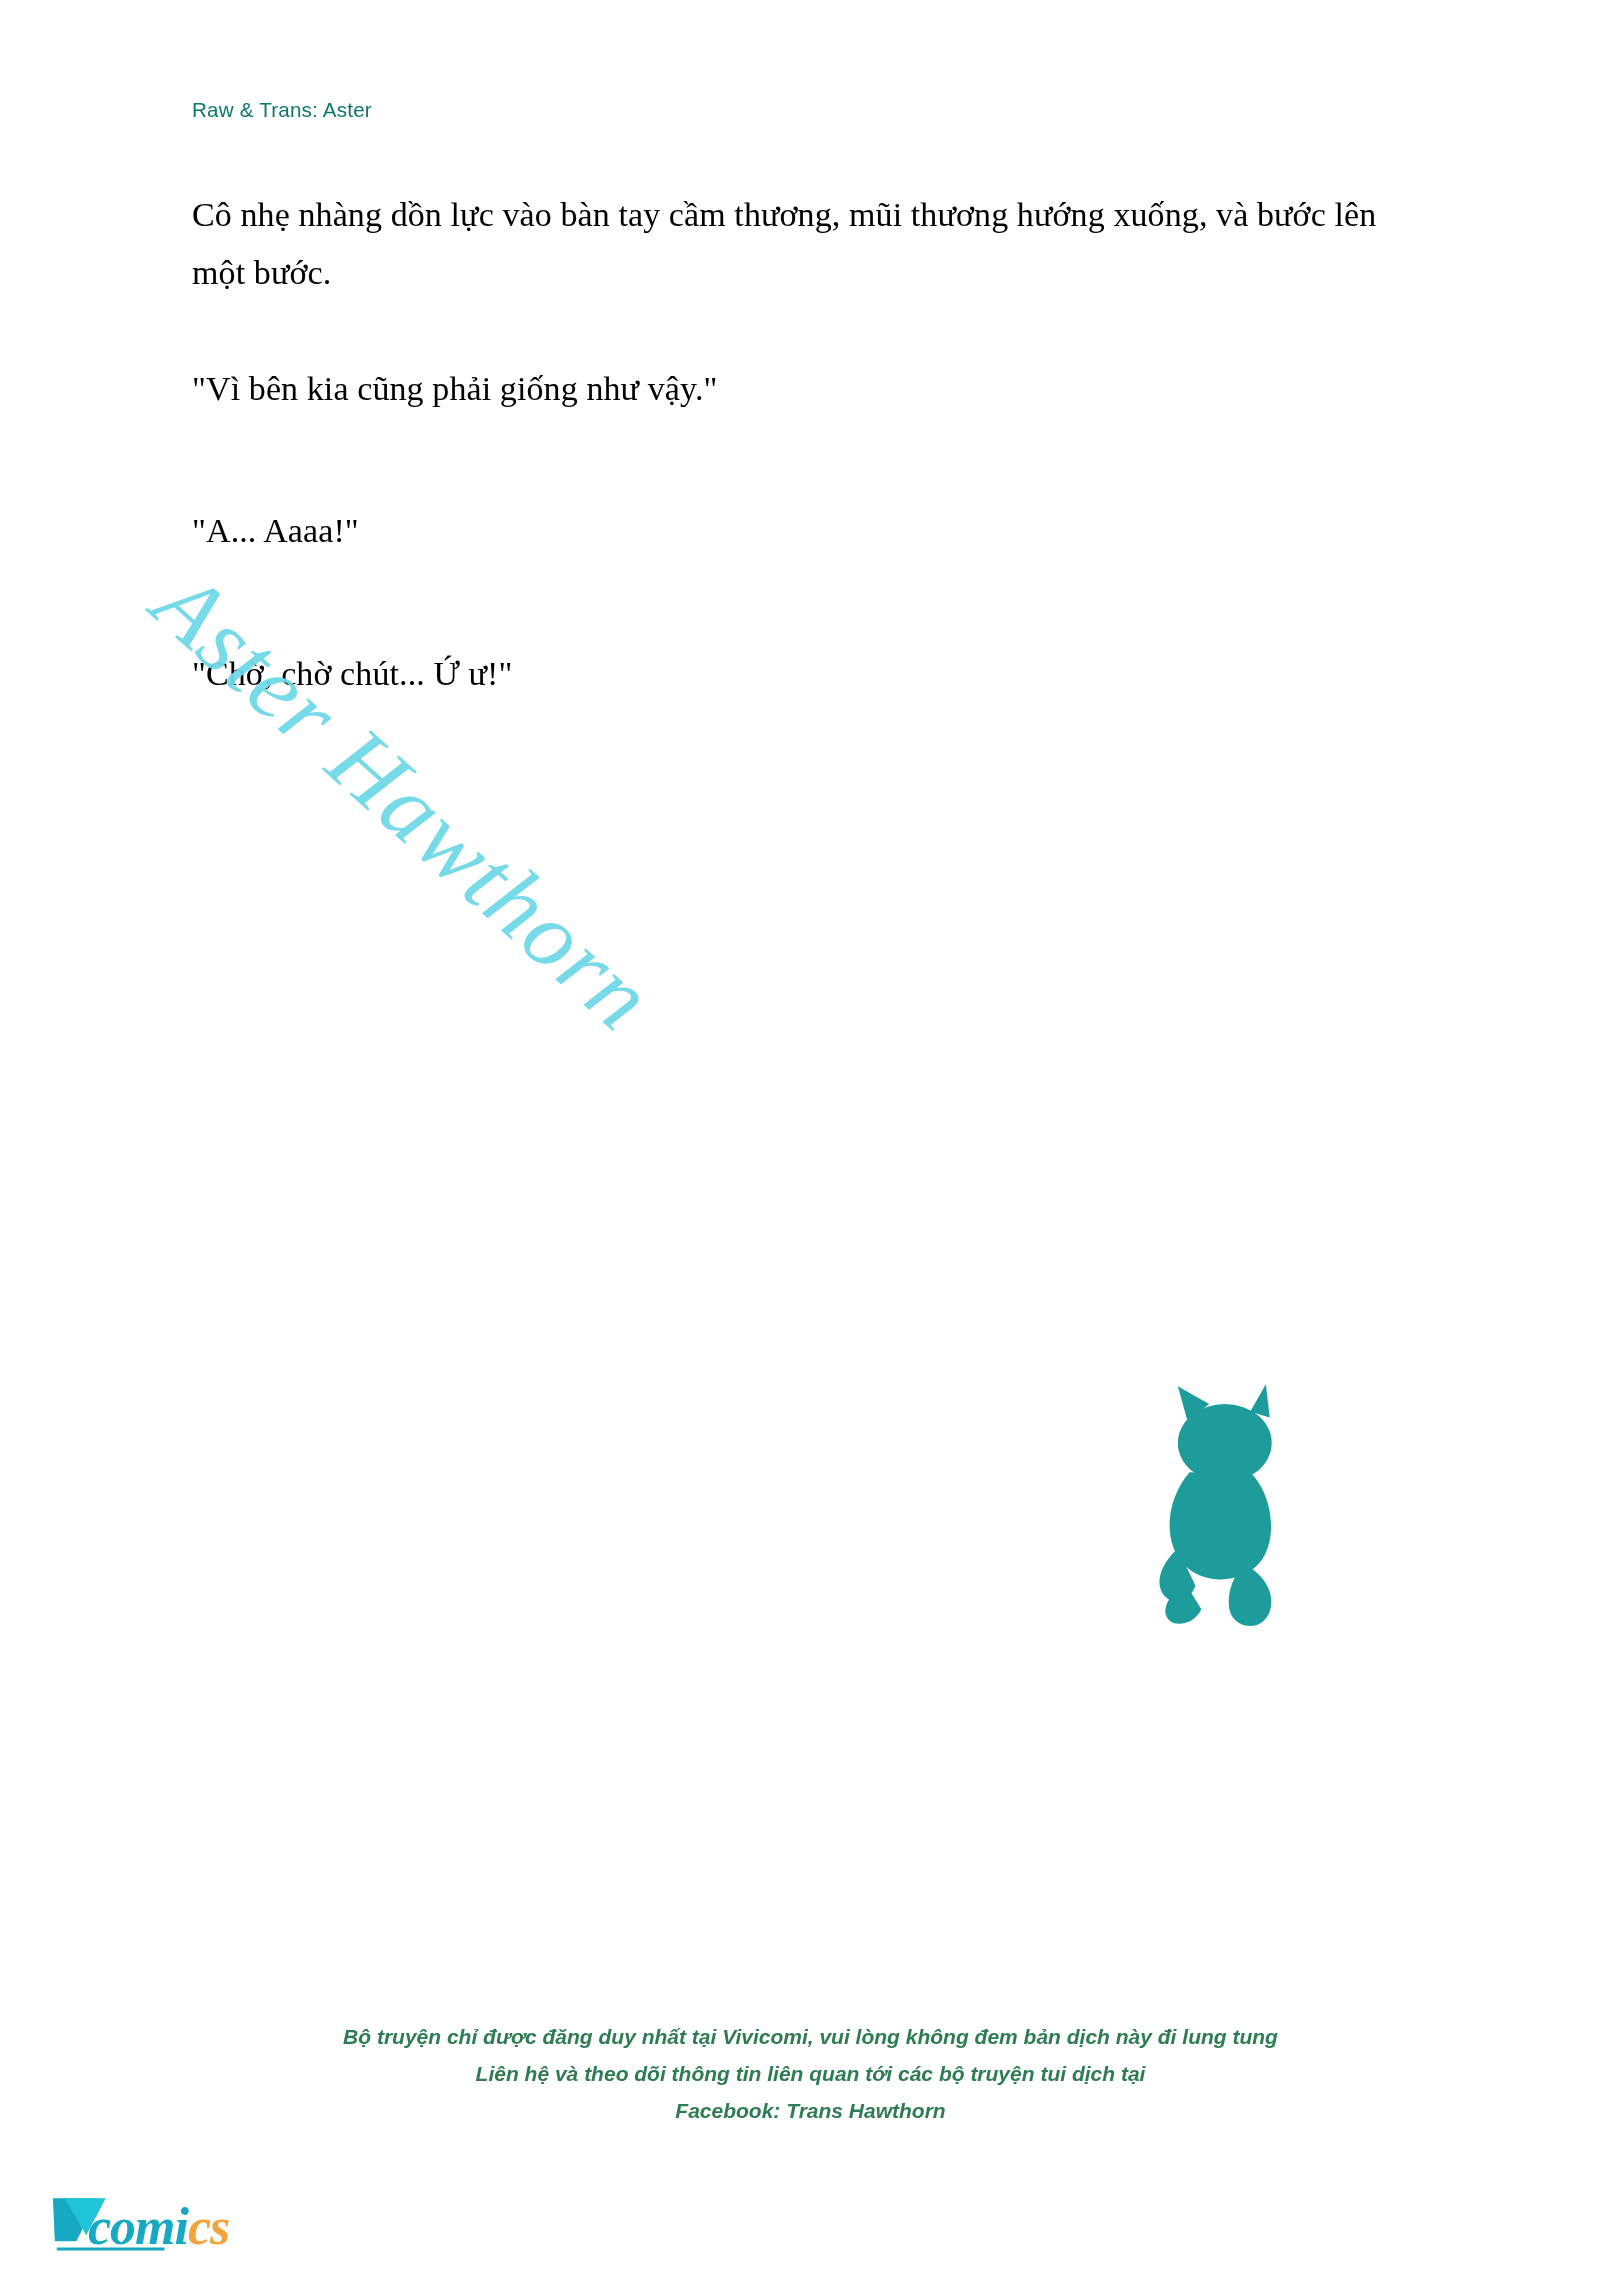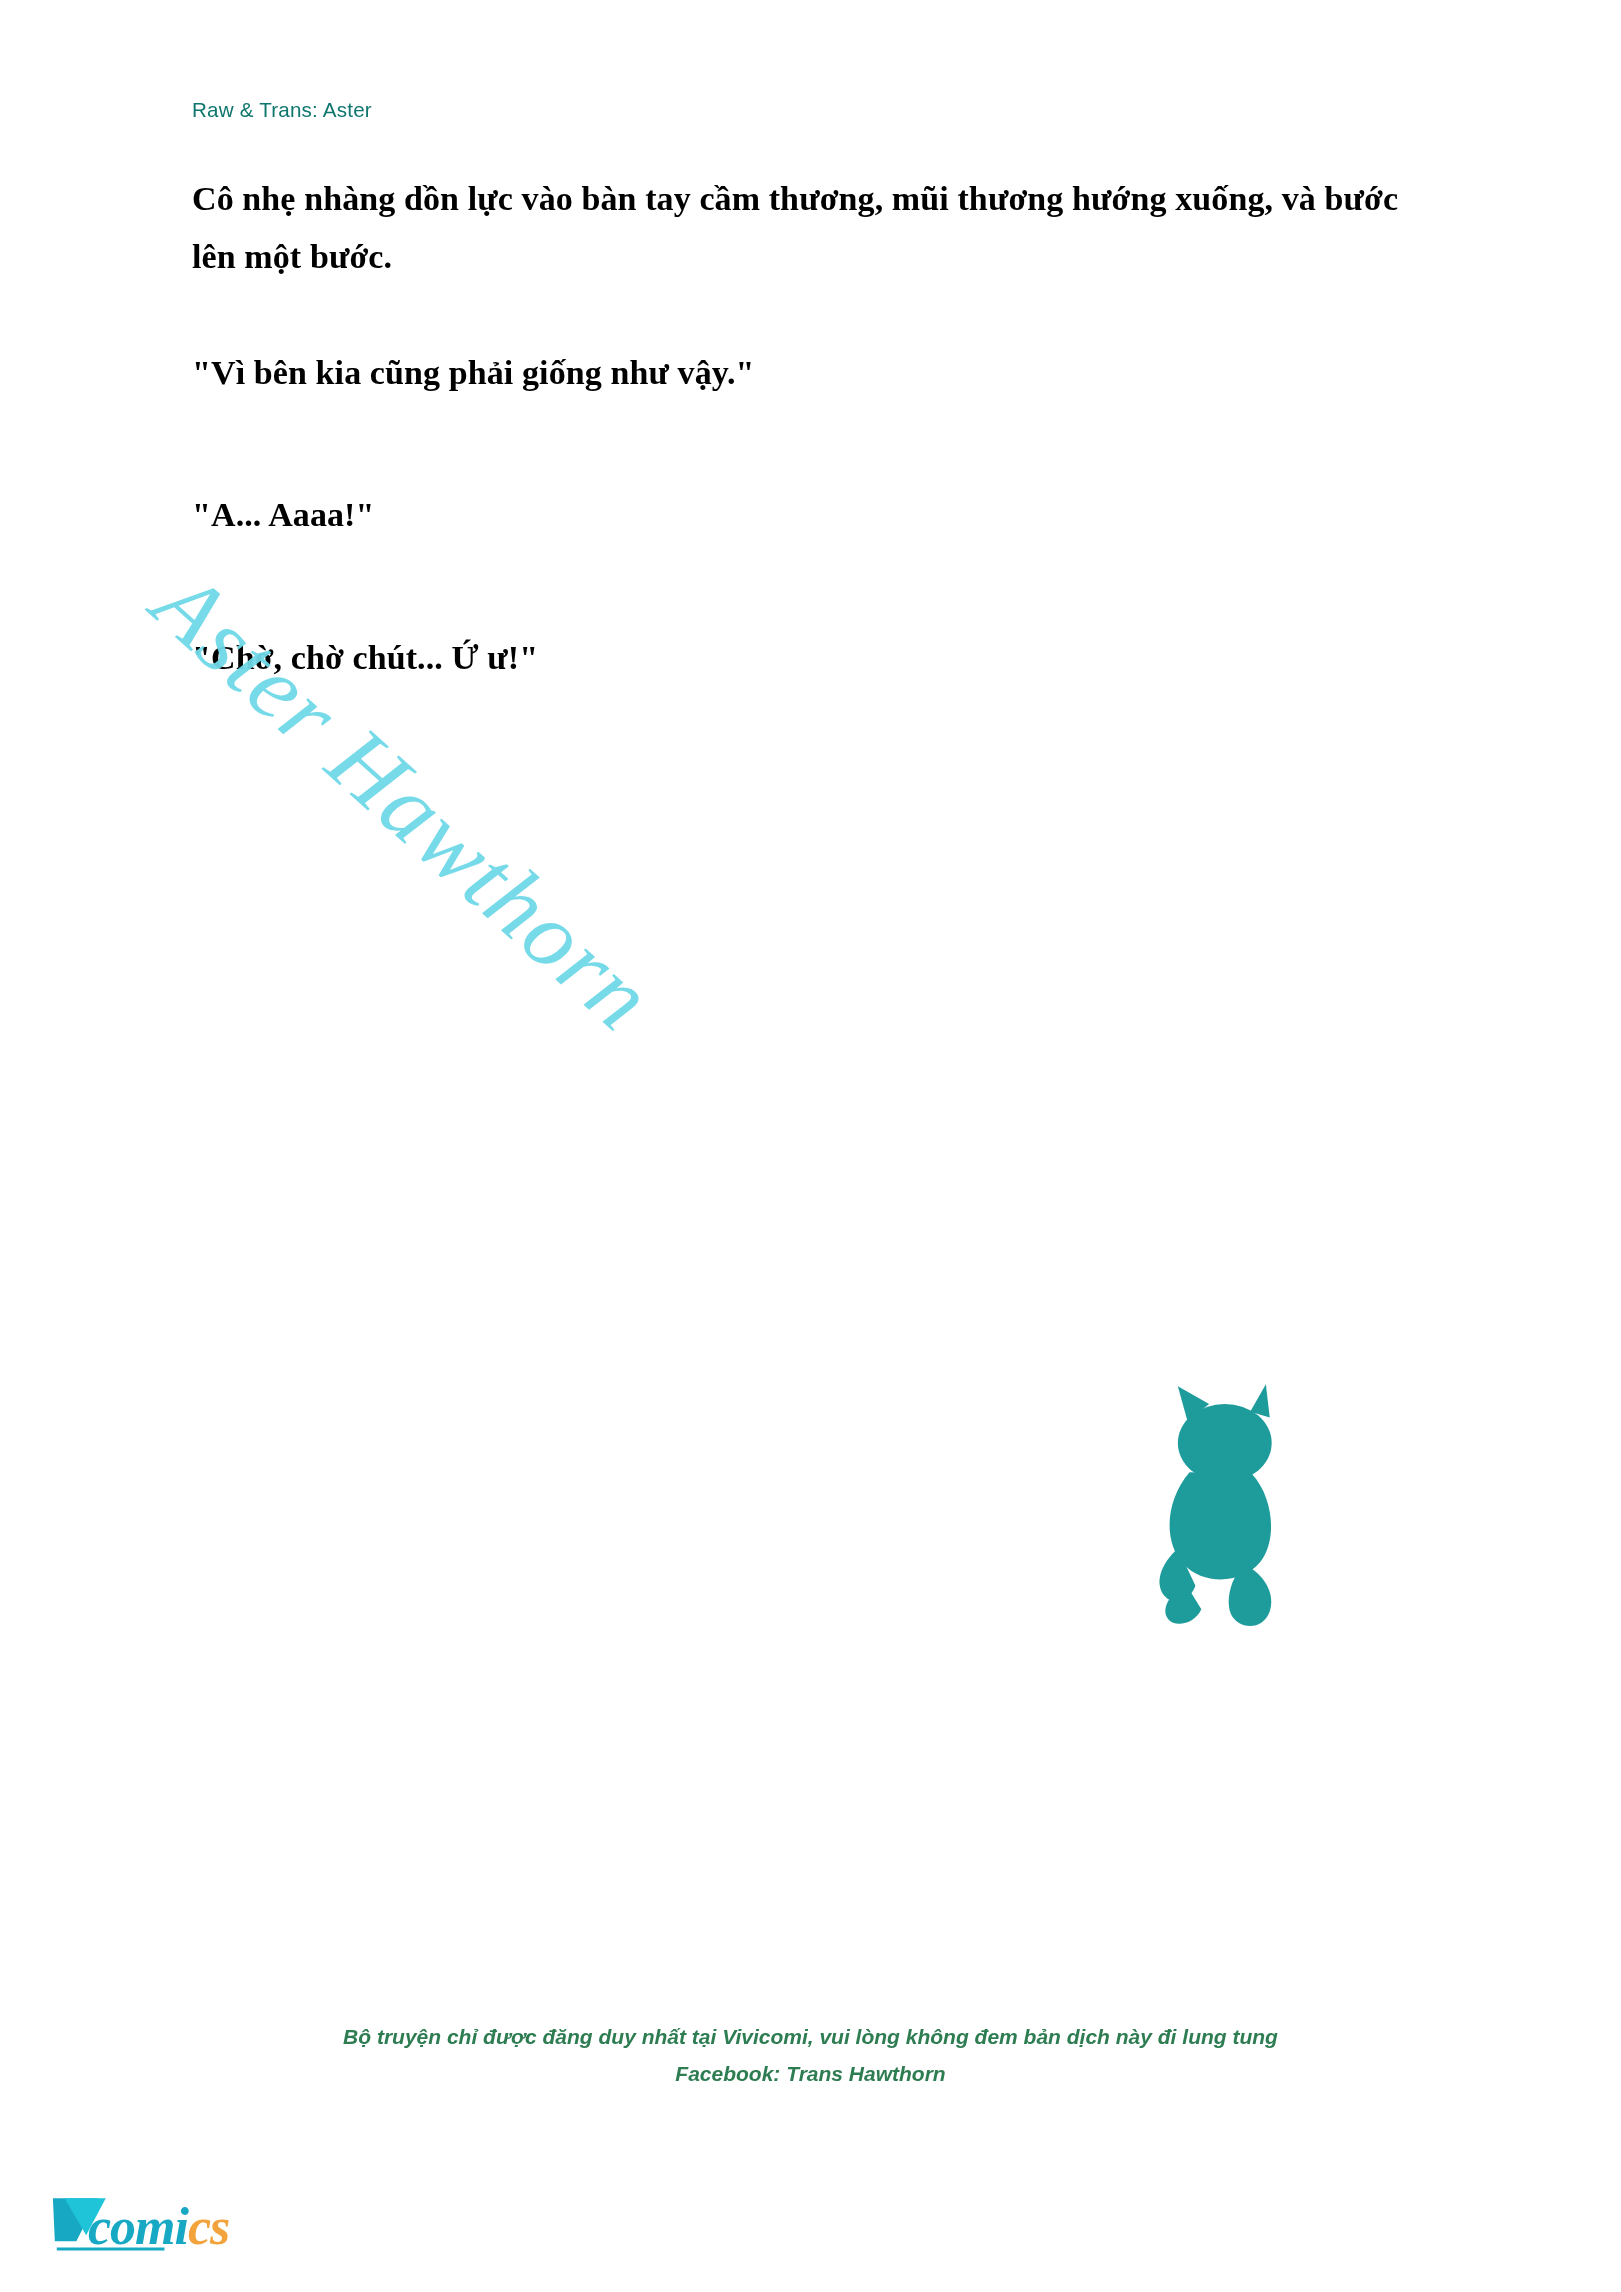--- a/index.html
+++ b/index.html
@@ -29,23 +29,22 @@
     font-family: "Liberation Sans", sans-serif;
     font-size: 20.6px;
     color: #0f766e;
     letter-spacing: 0.2px;
   }
 
   
   .content {
     position: absolute;
     left: 192px;
-    top: 170px;
+    top: 186px;
     width: 1245px;
-    font-weight: bold;
   }
   .para {
     font-family: "Liberation Serif", serif;
     font-size: 34px;
     line-height: 1.72;
     color: #000000;
     margin: 0 0 57px 0;
     letter-spacing: 0.1px;
   }
   .para.italic {
@@ -150,20 +149,21 @@
 
       <path d="M52 170 C34 186 28 206 38 218 C48 230 64 224 70 208 Z"></path>
 
       <path d="M120 186 C140 196 152 216 146 234 C140 252 118 254 108 240 C100 228 104 202 120 186 Z"></path>
       <path d="M60 206 C44 216 34 232 42 242 C50 252 70 246 76 232 Z"></path>
     </g>
   </svg>
 
   <div class="footer">
     <div>Bộ truyện chỉ được đăng duy nhất tại Vivicomi, vui lòng không đem bản dịch này đi lung tung</div>
+    <div>Liên hệ và theo dõi thông tin liên quan tới các bộ truyện tui dịch tại</div>
     <div>Facebook: Trans Hawthorn</div>
   </div>
 
   <svg class="logo" viewBox="0 0 240 72">
     <path d="M6 6 L52 6 L30 50 L8 50 Z" fill="#17a8c4"></path>
     <path d="M18 6 L60 6 L40 44 Z" fill="#1fc4d8"></path>
     <path d="M10 58 L120 58" stroke="#17a8c4" stroke-width="3" fill="none"></path>
   </svg>
   <div class="logo-text"><span>comi</span><span class="y">cs</span></div>
 

